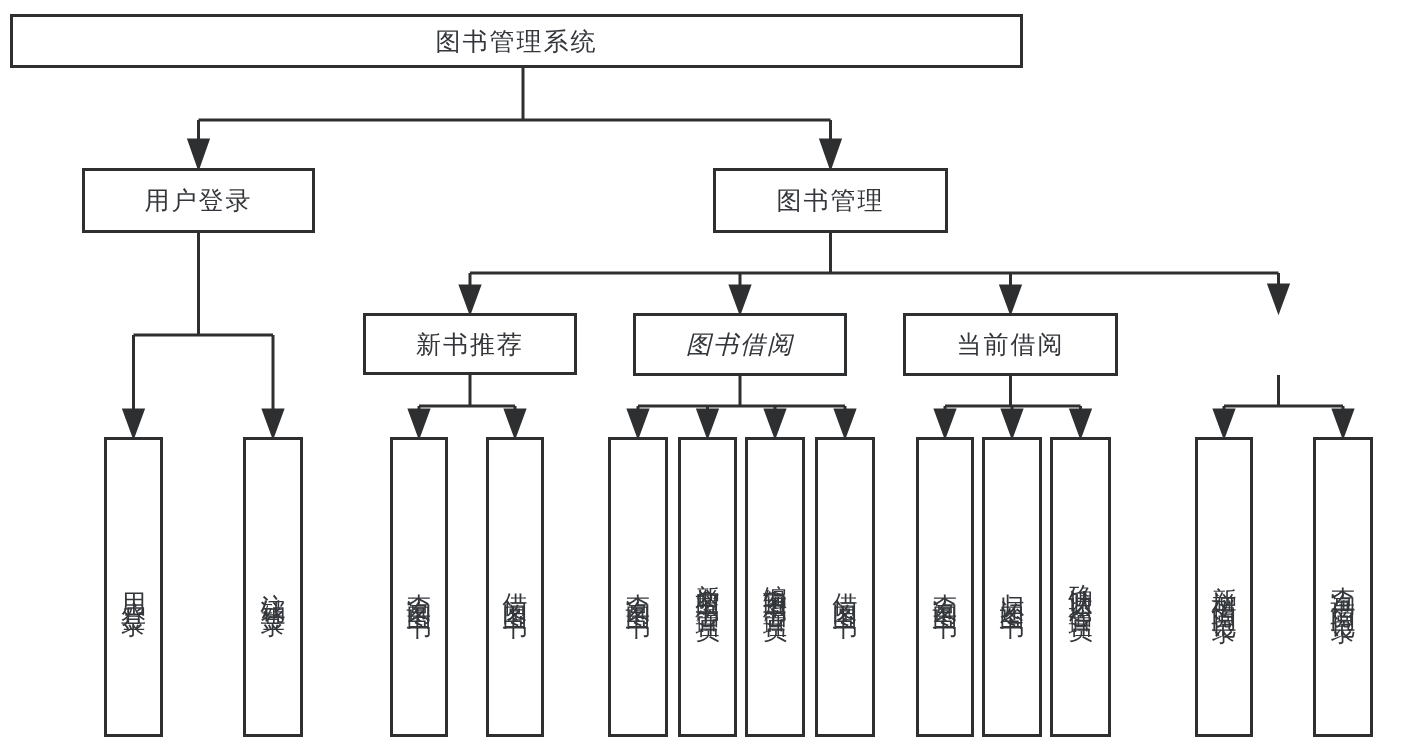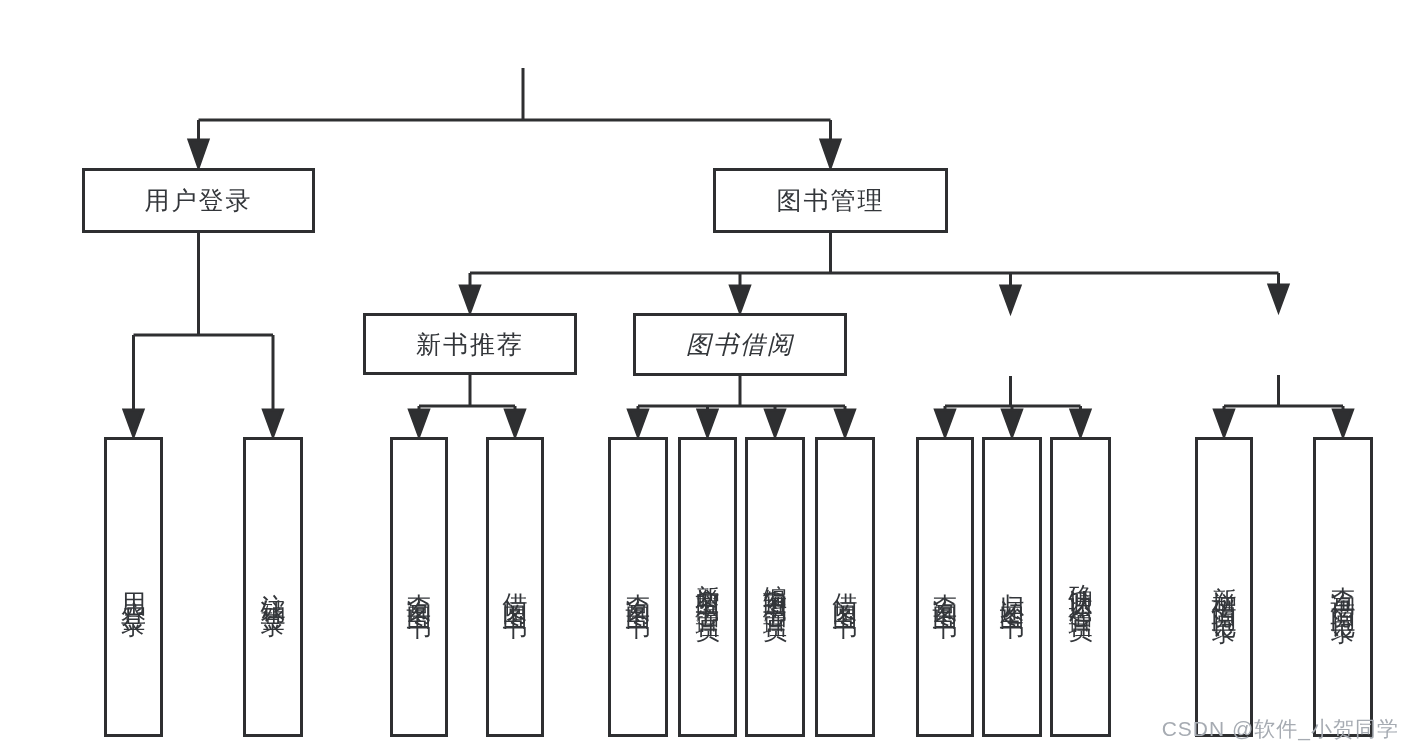--- a/index.html
+++ b/index.html
@@ -129,26 +129,28 @@
     <g stroke="currentColor" stroke-width="3" fill="currentColor">
       <path d="M1278.5 375 V406" fill="none"></path>
       <path d="M1224 406 H1343" fill="none"></path>
       <path d="M1224 406 V414" fill="none"></path>
       <path d="M1343 406 V414" fill="none"></path>
       <polygon points="1214.5,410 1233.5,410 1224,436"></polygon>
       <polygon points="1333.5,410 1352.5,410 1343,436"></polygon>
     </g>
   </svg>
 
+  <div class="node" style="left:10px;top:14px;width:1013px;height:54px;">图书管理系统</div>
 
   <div class="node" style="left:82px;top:168px;width:233px;height:65px;">用户登录</div>
   <div class="node" style="left:713px;top:168px;width:235px;height:65px;">图书管理</div>
 
   <div class="node" style="left:363px;top:313px;width:214px;height:62px;">新书推荐</div>
   <div class="node" style="left:633px;top:313px;width:214px;height:63px;font-style:italic;">图书借阅</div>
+  <div class="node" style="left:903px;top:313px;width:215px;height:63px;">当前借阅</div>
 
   <div class="vnode" style="left:104px;top:437px;width:59px;height:300px;">
     <span>用户登录</span>
   </div>
   <div class="vnode" style="left:243px;top:437px;width:60px;height:300px;">
     <span>注销登录</span>
   </div>
 
   <div class="vnode" style="left:390px;top:437px;width:58px;height:300px;">
     <span>查询图书</span>
@@ -180,14 +182,13 @@
     <span>确认归还（管理员）</span>
   </div>
 
   <div class="vnode" style="left:1195px;top:437px;width:58px;height:300px;">
     <span>新增借阅记录</span>
   </div>
   <div class="vnode" style="left:1313px;top:437px;width:60px;height:300px;">
     <span>查询借阅记录</span>
   </div>
 
-  <div class="watermark">CSDN @软件_小贺同学</div>
 </div>
 
 </body></html>

